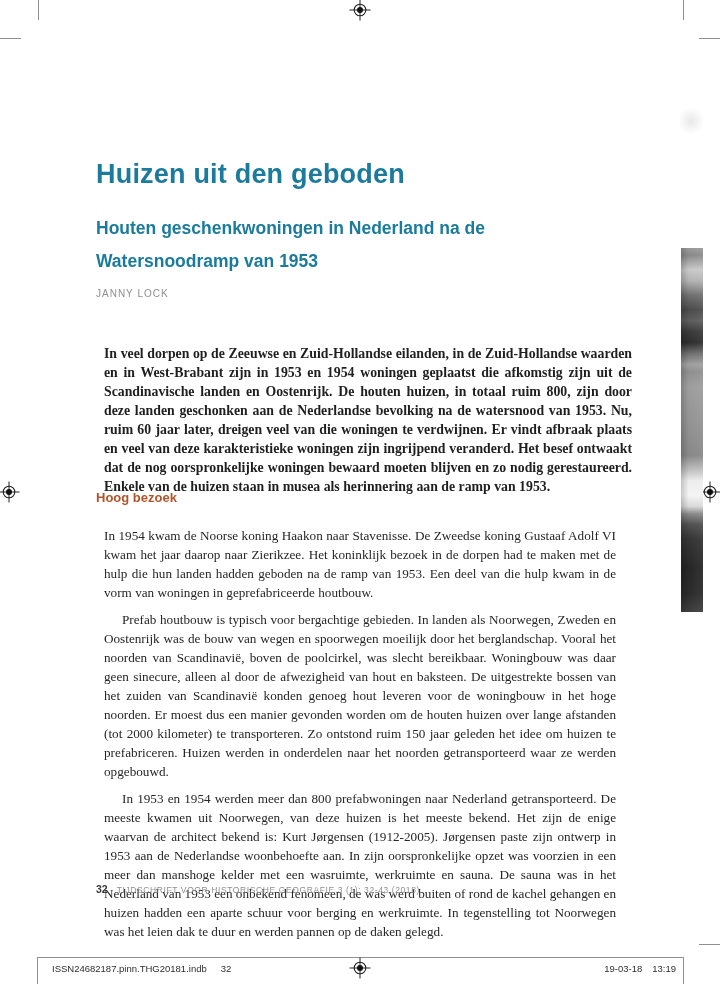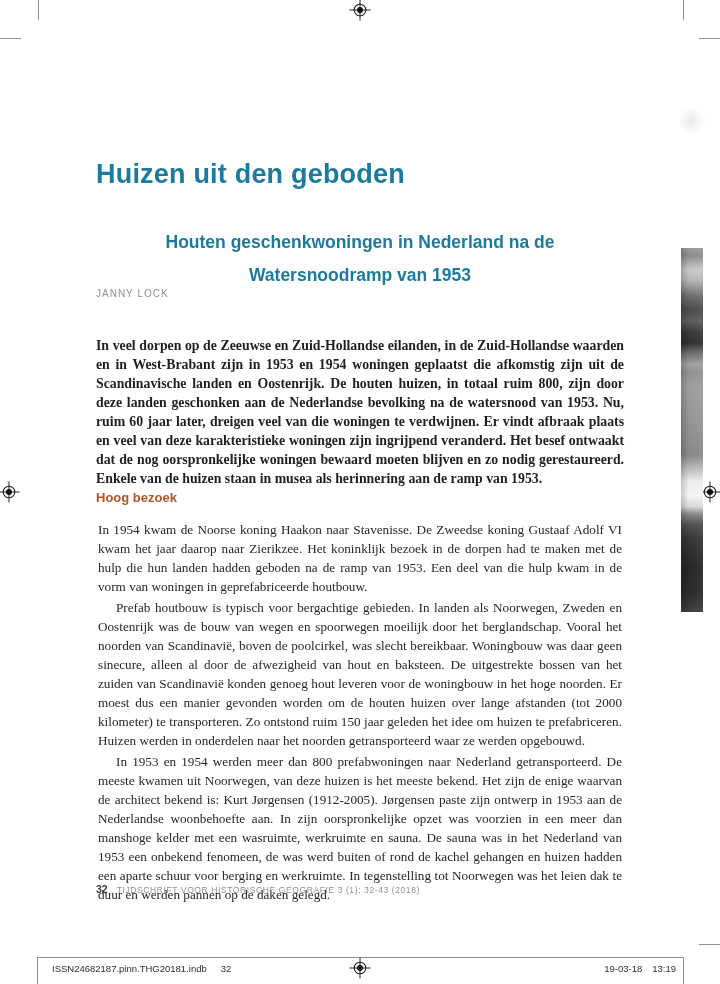--- a/index.html
+++ b/index.html
@@ -54,57 +54,56 @@
   
   .article { position: absolute; left: 96px; top: 0; width: 528px; }
 
   .article-title {
     position: absolute; left: 0; top: 159px; width: 528px;
     margin: 0;
     font-size: 27px; font-weight: 700; letter-spacing: 0.2px;
     color: #1b7b9c;
   }
   .article-subtitle {
-    position: absolute; left: 0; top: 226px; width: 528px;
+    position: absolute; left: 0; top: 212px; width: 528px;
     margin: 0;
     font-size: 17.5px; font-weight: 700; line-height: 33px;
     color: #1b7b9c;
-    text-align: center;
   }
   .author {
     position: absolute; left: 0; top: 288px; width: 528px;
     text-align: left;
     font-size: 10px; letter-spacing: 1px;
     color: #8f8f8f;
   }
 
   .lead {
     position: absolute; left: 0; top: 336px; width: 528px;
-    margin: 0;
+    margin: 8px;
     font-family: "Liberation Serif", serif;
     font-size: 13.8px; font-weight: 700; line-height: 19px;
     text-align: justify;
     color: #1f1f1f;
   }
 
   .section-heading {
     position: absolute; left: 0; top: 490px; width: 528px;
     margin: 0;
     font-size: 13px; font-weight: 700;
     color: #b0552a;
   }
 
   .bodytext {
     position: absolute; left: 0; top: 518px; width: 528px;
     font-family: "Liberation Serif", serif;
     font-size: 13.2px; line-height: 19px;
     text-align: justify;
     color: #262626;
   }
-  .bodytext p { margin: 2px; }
+  .bodytext p { margin: 8px; }
   .bodytext p.indent { text-indent: 18px; }
 
   .page-footer {
     position: absolute; left: 0; top: 883px; width: 528px;
     display: flex; align-items: baseline; gap: 9px;
   }
   .page-footer .pagenum { font-size: 10.5px; font-weight: 700; color: #3a3a3a; }
   .page-footer .journal-ref {
     font-size: 8.5px; letter-spacing: 0.6px; color: #8f8f8f;
   }

